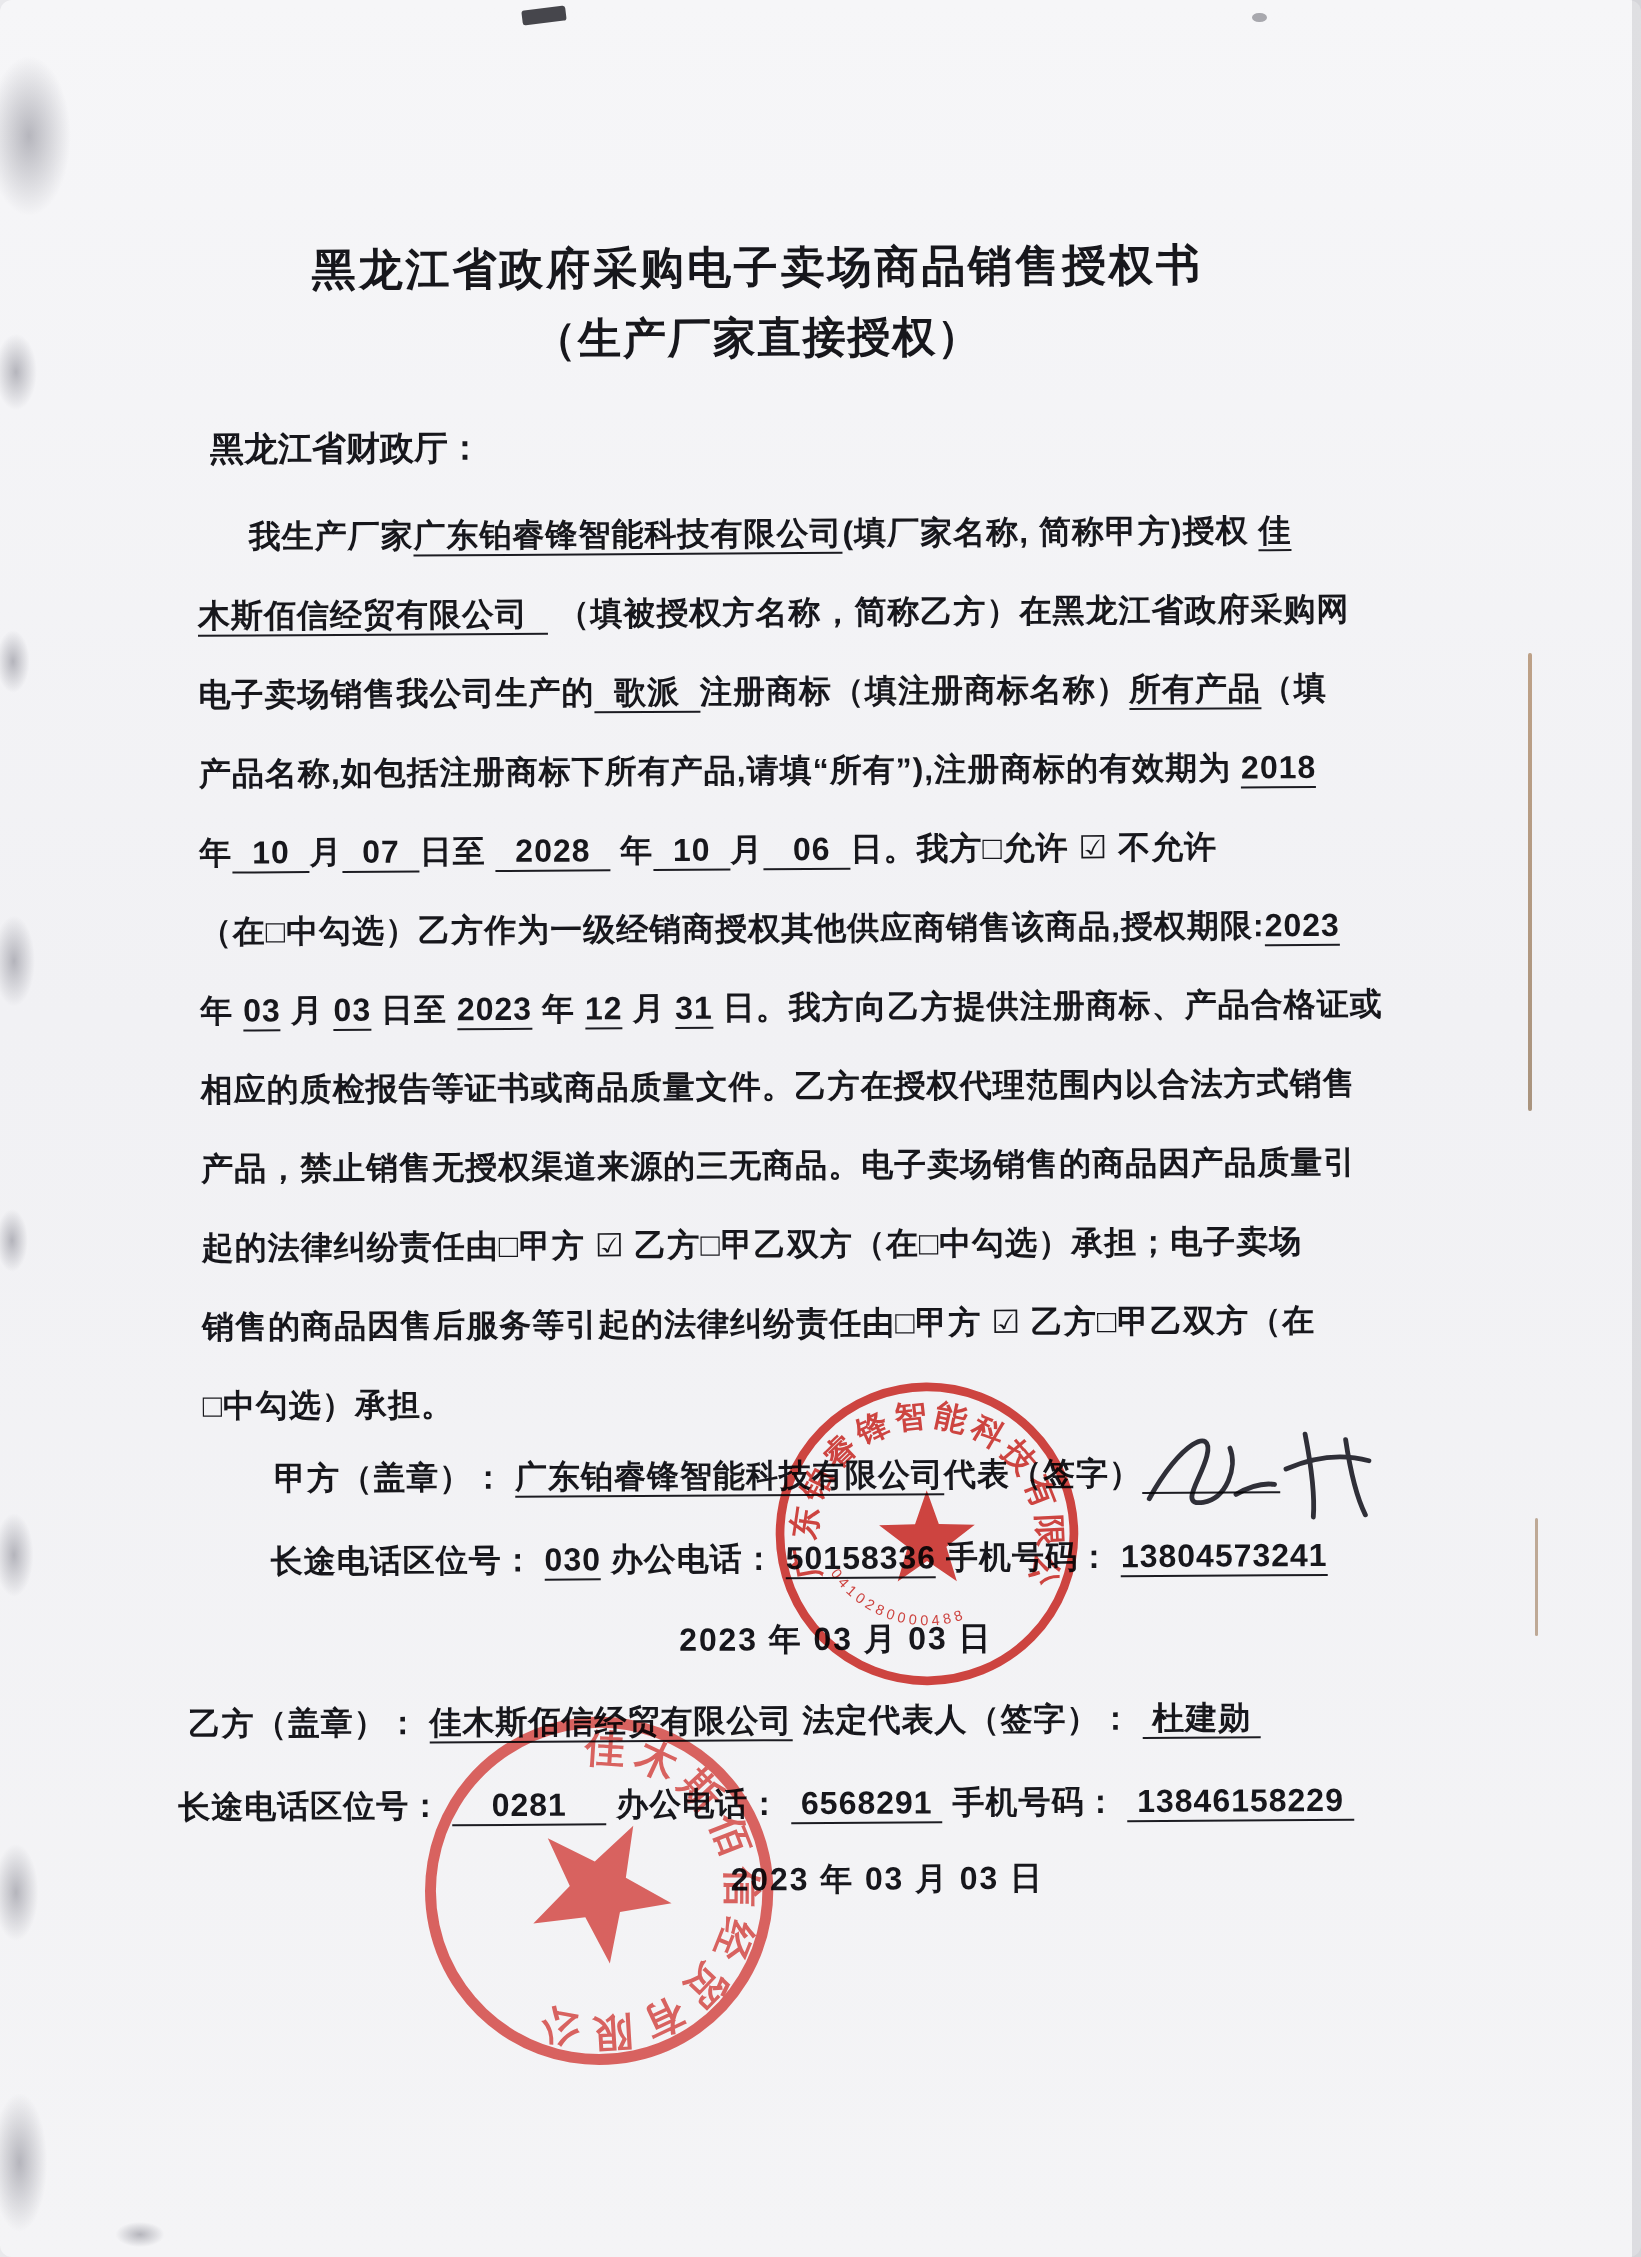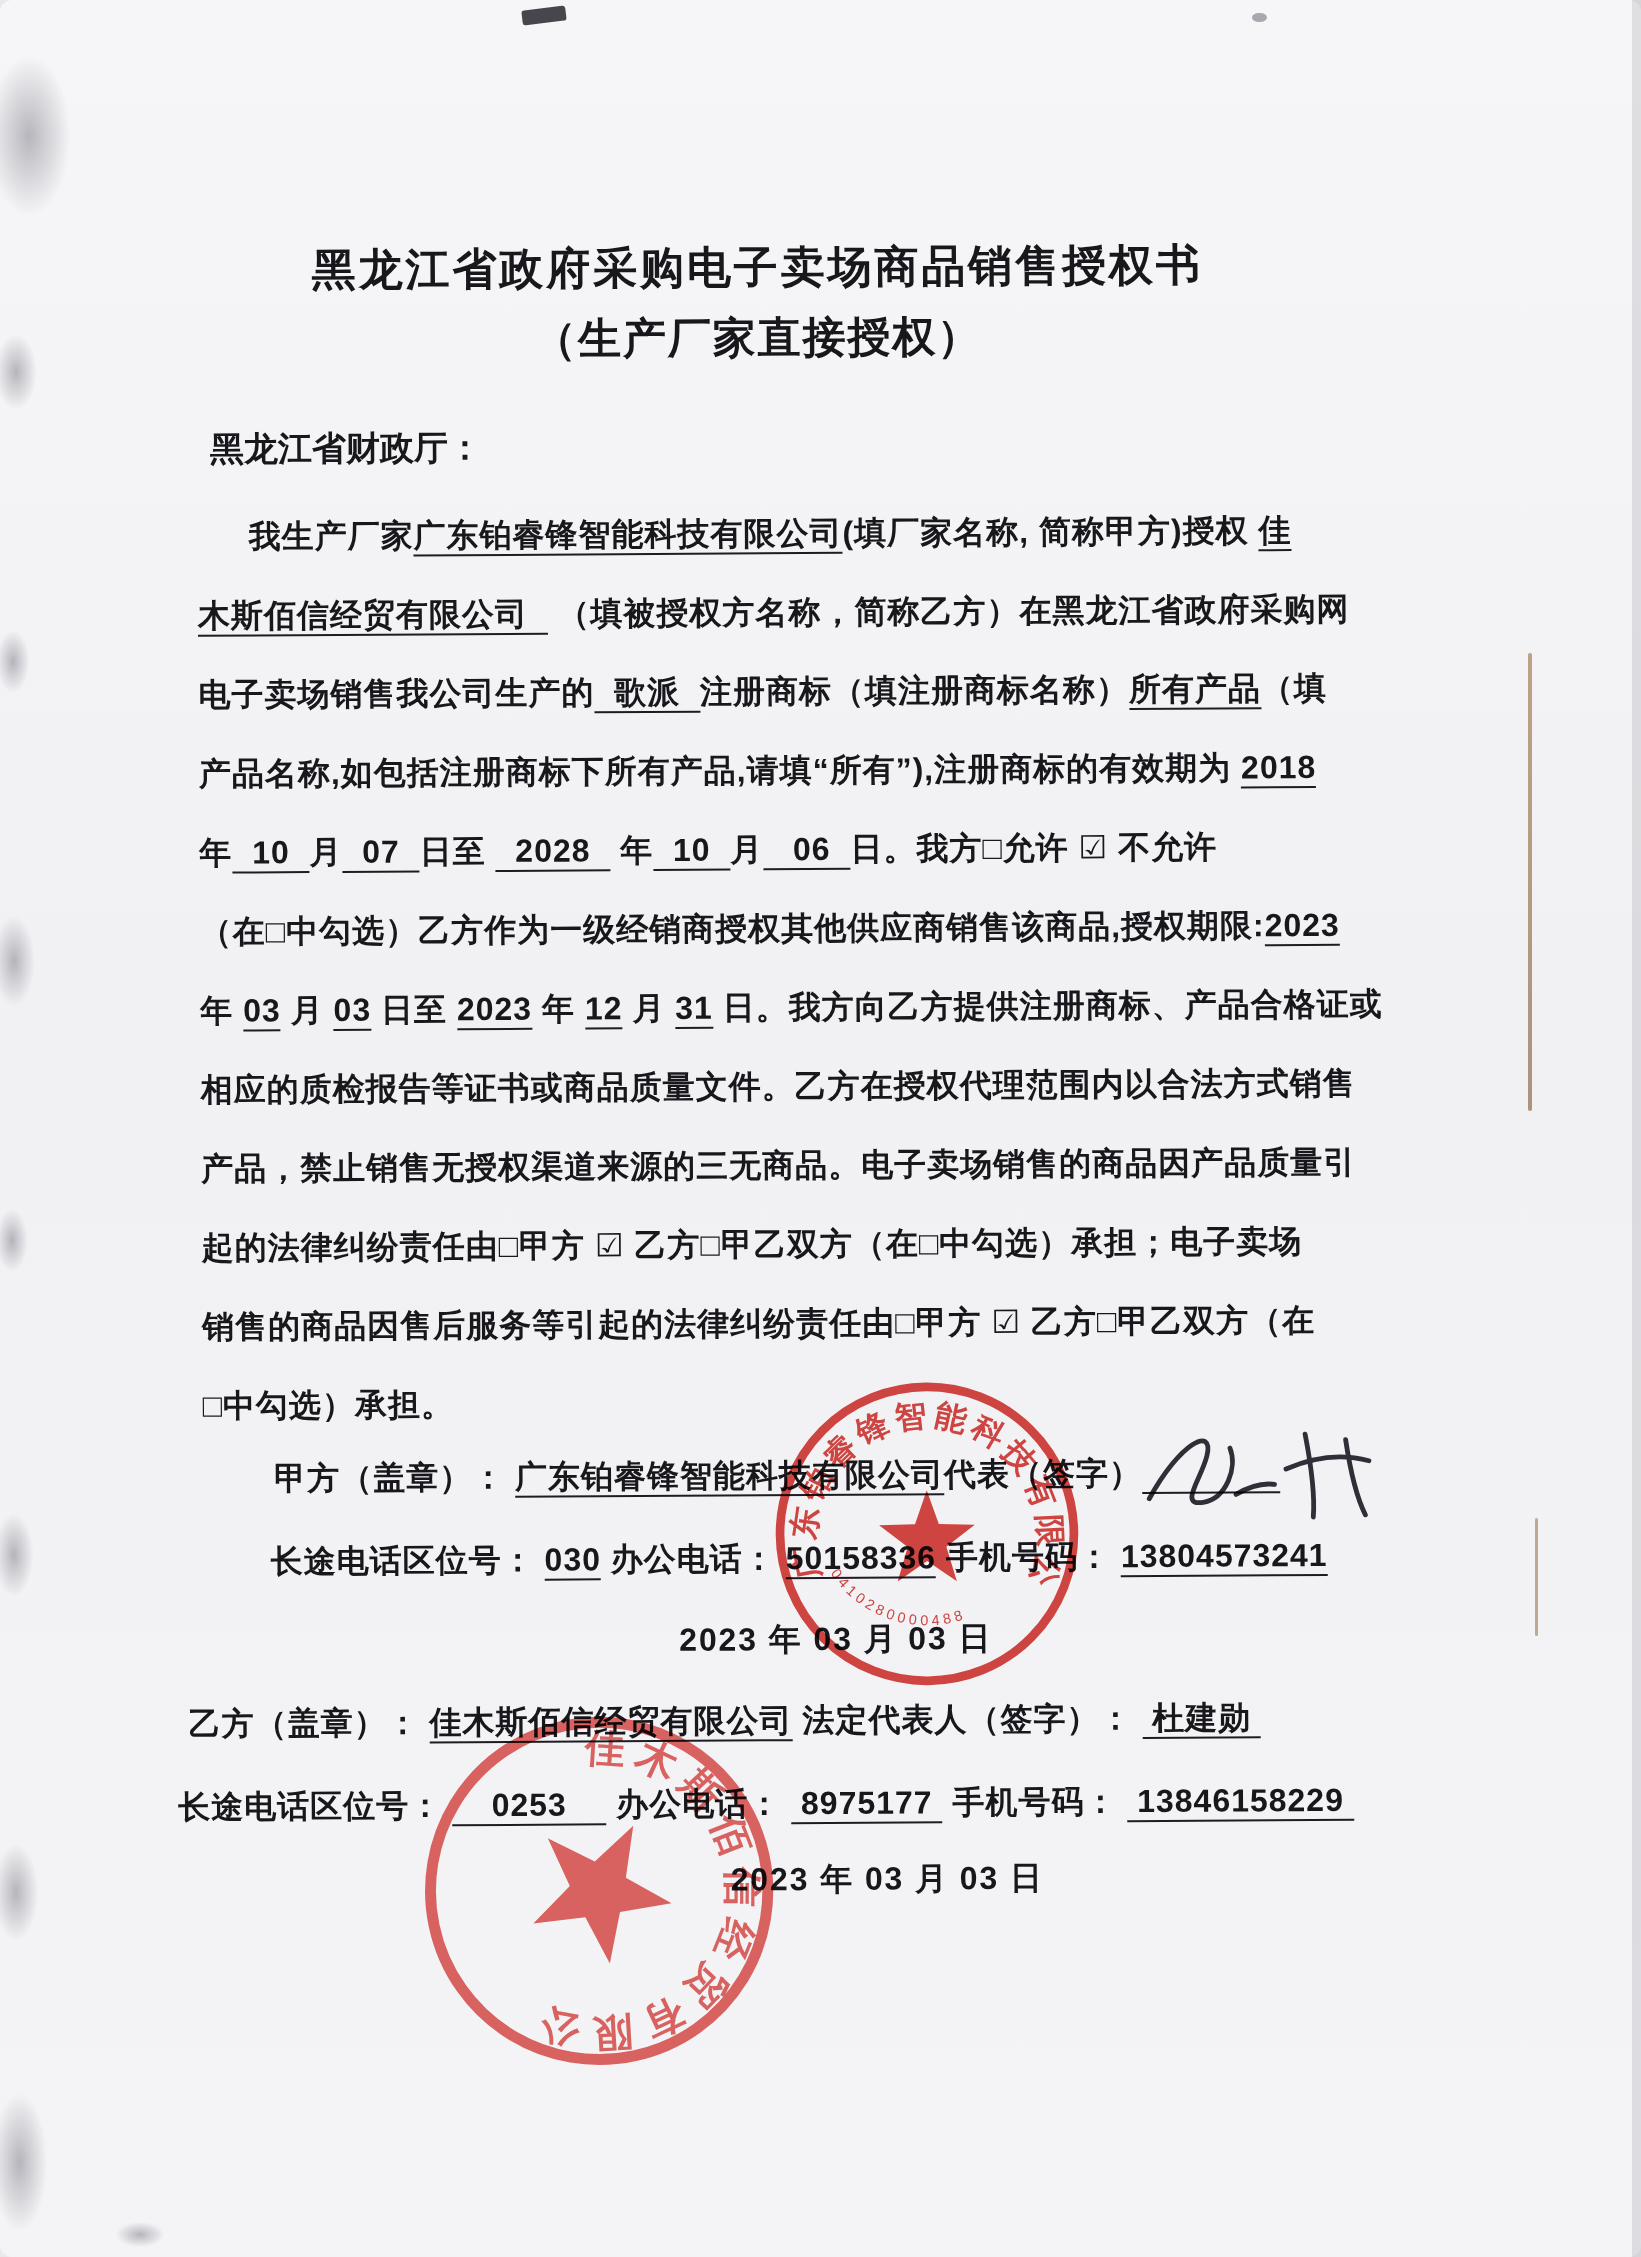--- a/index.html
+++ b/index.html
@@ -69,21 +69,21 @@
     <div class="abs title2">（生产厂家直接授权）</div>
     <div class="abs salutation">黑龙江省财政厅：</div>
 
     <div class="abs body-lines" id="body-lines"><div class="line indent"><span>我生产厂家</span><span class="u">广东铂睿锋智能科技有限公司</span><span>(填厂家名称, 简称甲方)授权 </span><span class="u">佳</span></div><div class="line"><span class="u">木斯佰信经贸有限公司  </span><span> （填被授权方名称，简称乙方）在黑龙江省政府采购网</span></div><div class="line"><span>电子卖场销售我公司生产的</span><span class="u">  歌派  </span><span>注册商标（填注册商标名称）</span><span class="u">所有产品</span><span>（填</span></div><div class="line"><span>产品名称,如包括注册商标下所有产品,请填“所有”),注册商标的有效期为 </span><span class="u">2018</span></div><div class="line"><span>年</span><span class="u">  10  </span><span>月</span><span class="u">  07  </span><span>日至 </span><span class="u">  2028  </span><span> 年</span><span class="u">  10  </span><span>月</span><span class="u">   06  </span><span>日。我方□允许 ☑ 不允许</span></div><div class="line"><span>（在□中勾选）乙方作为一级经销商授权其他供应商销售该商品,授权期限:</span><span class="u">2023</span></div><div class="line"><span>年 </span><span class="u">03</span><span> 月 </span><span class="u">03</span><span> 日至 </span><span class="u">2023</span><span> 年 </span><span class="u">12</span><span> 月 </span><span class="u">31</span><span> 日。我方向乙方提供注册商标、产品合格证或</span></div><div class="line"><span>相应的质检报告等证书或商品质量文件。乙方在授权代理范围内以合法方式销售</span></div><div class="line"><span>产品，禁止销售无授权渠道来源的三无商品。电子卖场销售的商品因产品质量引</span></div><div class="line"><span>起的法律纠纷责任由□甲方 ☑ 乙方□甲乙双方（在□中勾选）承担；电子卖场</span></div><div class="line"><span>销售的商品因售后服务等引起的法律纠纷责任由□甲方 ☑ 乙方□甲乙双方（在</span></div><div class="line"><span>□中勾选）承担。</span></div></div>
 
     <div class="abs party-line pa-seal-line"><span>甲方（盖章）： </span><span class="u">广东铂睿锋智能科技有限公司</span><span>代表（签字）</span><span class="u">              </span></div>
     <div class="abs party-line pa-phone-line"><span>长途电话区位号： </span><span class="u">030</span><span> 办公电话： </span><span class="u">50158336</span><span> 手机号码： </span><span class="u">13804573241</span></div>
     <div class="abs pa-date">2023 年 03 月 03 日</div>
 
     <div class="abs party-line pb-seal-line"><span>乙方（盖章）： </span><span class="u">佳木斯佰信经贸有限公司</span><span> 法定代表人（签字）： </span><span class="u"> 杜建勋 </span></div>
-    <div class="abs party-line pb-phone-line"><span>长途电话区位号： </span><span class="u">    0253    </span><span> 办公电话： </span><span class="u"> 8975177 </span><span> 手机号码： </span><span class="u"> 13846158229 </span></div>
+    <div class="abs party-line pb-phone-line"><span>长途电话区位号： </span><span class="u">    0281    </span><span> 办公电话： </span><span class="u"> 6568291 </span><span> 手机号码： </span><span class="u"> 13846158229 </span></div>
     <div class="abs pb-date">2023 年 03 月 03 日</div>
 
     <svg class="seal seal-a" width="319" height="319" viewBox="0 0 330 330">
       <defs>
         <path id="sealA-top" d="M 57 212 A 116 116 0 1 1 273 212" fill="none"></path>
         <path id="sealA-bottom" d="M 52 178 A 119 119 0 0 0 278 178" fill="none"></path>
       </defs>
       <circle cx="165" cy="165" r="152" fill="none" stroke="#c9302c" stroke-width="9"></circle>
       <text font-size="33" font-weight="700" fill="#c9302c" letter-spacing="5">
         <textPath href="#sealA-top" startOffset="4">广东铂睿锋智能科技有限公司</textPath>

